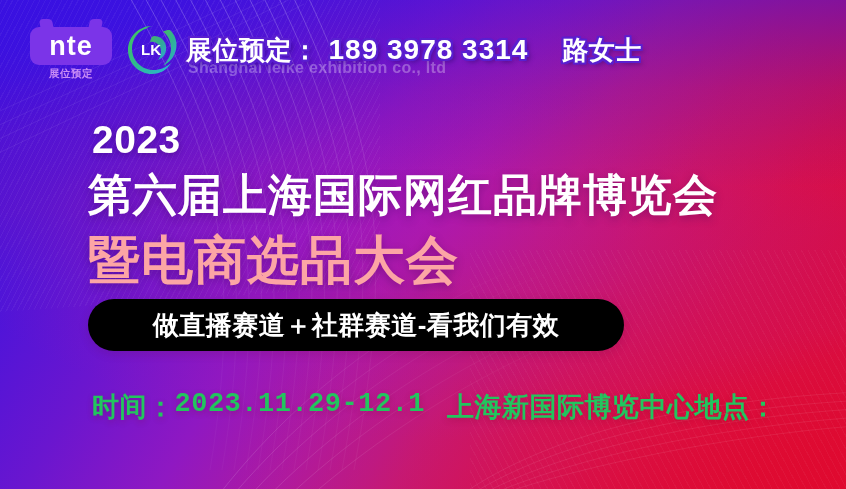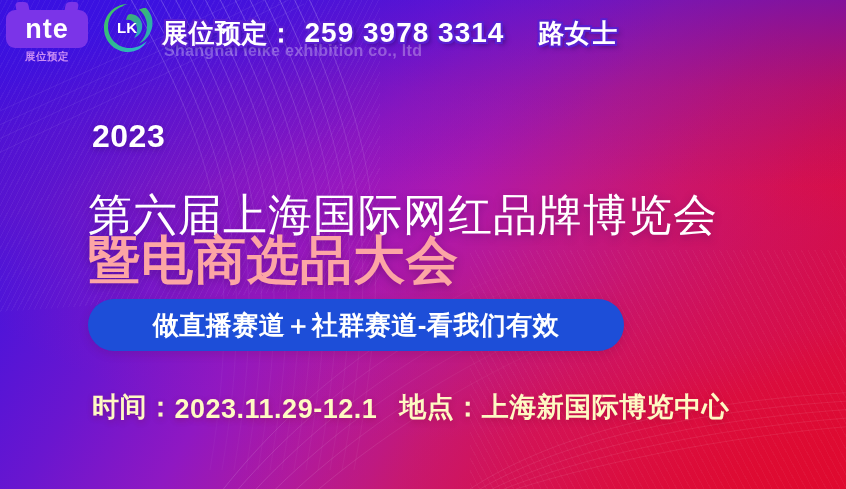--- a/index.html
+++ b/index.html
@@ -100,20 +100,22 @@
 
   .bg-swoosh { position: absolute; inset: 0; }
   .bg-swoosh svg { width: 100%; height: 100%; display: block; }
 
   
   .topbar {
     position: absolute;
     left: 0; top: 0;
     width: 846px; height: 100px;
     display: flex;
+    align-items: center;
+    padding-left: 24px;
   }
 
   
   .logo-nte { position: relative; width: 94px; height: 66px; flex: 0 0 auto; }
   .logo-nte .plate {
     position: absolute;
     left: 6px; top: 10px;
     width: 82px; height: 38px;
     background: #7b34e8;
     border-radius: 9px;
@@ -196,77 +198,77 @@
   }
   .contact-label { font-size: 26px; }
   .contact-phone { font-size: 28px; letter-spacing: 1px; }
   .contact-person { font-size: 26px; margin-left: 24px; }
 
   
   .year {
     position: absolute;
     left: 92px; top: 118px;
     color: #ffffff;
-    font-size: 32px;
+    font-size: 39px;
     font-weight: 700;
     letter-spacing: 0.5px;
     text-shadow: 0 2px 6px rgba(40,0,70,0.35);
   }
   .title-1 {
     position: absolute;
     left: 88px; top: 166px;
     color: #ffffff;
     font-size: 44px;
-    font-weight: 400;
+    font-weight: 700;
     letter-spacing: 1px;
     white-space: nowrap;
     text-shadow: 0 3px 8px rgba(50,0,80,0.35);
-    margin-top: 20px;
   }
   .title-2 {
     position: absolute;
     left: 88px; top: 226px;
     color: #fca5a5;
     font-size: 52px;
     font-weight: 700;
     letter-spacing: 1px;
     white-space: nowrap;
     text-shadow: 0 3px 8px rgba(50,0,80,0.35);
   }
 
   .pill {
     position: absolute;
     left: 88px; top: 299px;
     width: 536px; height: 52px;
-    background: #1d4ed8;
+    background: #000000;
     border-radius: 26px;
     display: flex;
     align-items: center;
     justify-content: center;
     box-shadow: 0 3px 10px rgba(90,10,60,0.18);
   }
   .pill-text {
     color: #ffffff;
     font-size: 26px;
     font-weight: 700;
     letter-spacing: 0.5px;
     white-space: nowrap;
   }
 
   .footer-line {
     position: absolute;
     left: 92px; top: 389px;
     display: flex;
-    align-items: flex-end;
-    white-space: nowrap;
-    color: #fef9c3;
+    align-items: flex-start;
+    white-space: nowrap;
+    color: #22c55e;
     font-size: 27px;
     font-weight: 700;
     letter-spacing: 0.5px;
     text-shadow: 0 2px 6px rgba(120,0,30,0.30);
+    font-family: Liberation Mono, monospace;
   }
   .footer-gap { display: inline-block; width: 22px; }
 </style>
 </head>
 <body>
 
 <div class="banner">
 
   <div class="bg-base"></div>
   <div class="bg-blue-corner"></div>
@@ -352,35 +354,35 @@
         <path d="M46 8 C52 13.5 54 22 51.5 29.5 C49.5 36 45 41 39 43.5 C44 39 47 33 47 26 C47 19.5 44 13.5 39 9.5 C41.5 8.2 44 7.7 46 8 Z" fill="url(#lkg)" opacity="0.95"></path>
         <path d="M30 14 C36 14 41 18 42 24 C43 30 40 36 34 38 C37 34 38 29 36 25 C34 21 30 19 26 20 C27 16 28 14 30 14 Z" fill="url(#lkg)" opacity="0.9"></path>
         <text x="27" y="33" text-anchor="middle" font-family="Liberation Sans, sans-serif" font-size="15" font-weight="700" fill="#ffffff">LK</text>
       </svg>
     </div>
 
     <div class="contact-wrap">
       <div class="company-faint">Shanghai leike exhibition co., ltd</div>
       <div class="contact-line">
         <span class="contact-label">展位预定：</span>
-        <span class="contact-phone">259 3978 3314</span>
+        <span class="contact-phone">189 3978 3314</span>
         <span class="contact-person">路女士</span>
       </div>
     </div>
   </div>
 
   <div class="year">2023</div>
   <div class="title-1">第六届上海国际网红品牌博览会</div>
   <div class="title-2">暨电商选品大会</div>
 
   <div class="pill">
     <span class="pill-text">做直播赛道＋社群赛道-看我们有效</span>
   </div>
 
   <div class="footer-line">
     <span>时间：</span>
     <span>2023.11.29-12.1</span>
     <span class="footer-gap"></span>
+    <span>上海新国际博览中心</span>
     <span>地点：</span>
-    <span>上海新国际博览中心</span>
   </div>
 
 </div>
 
 </body></html>

